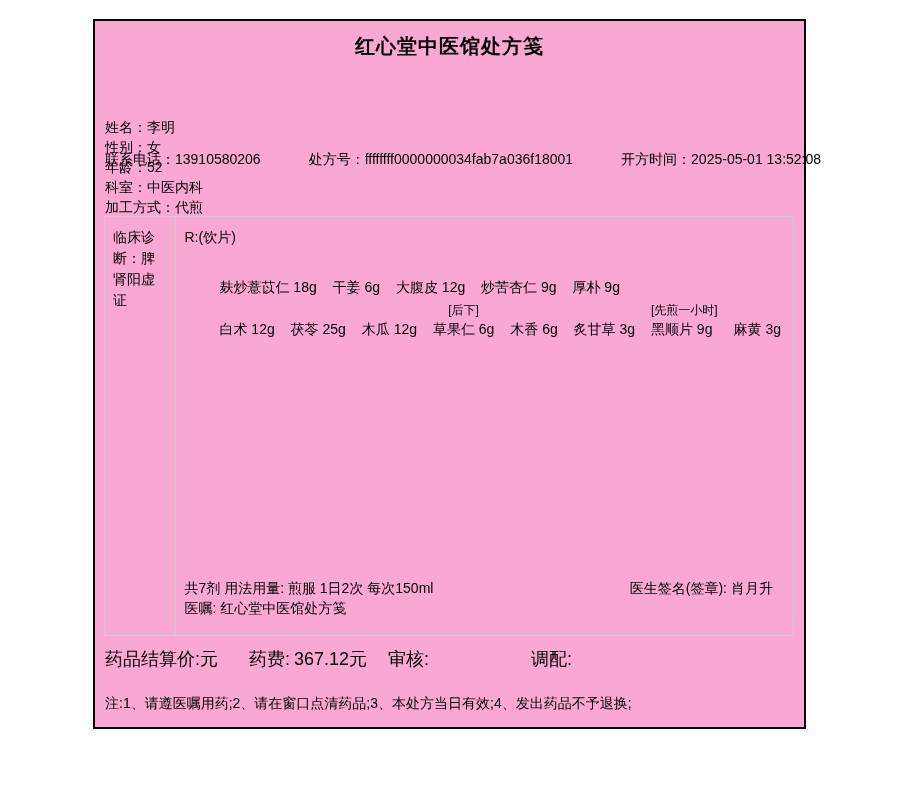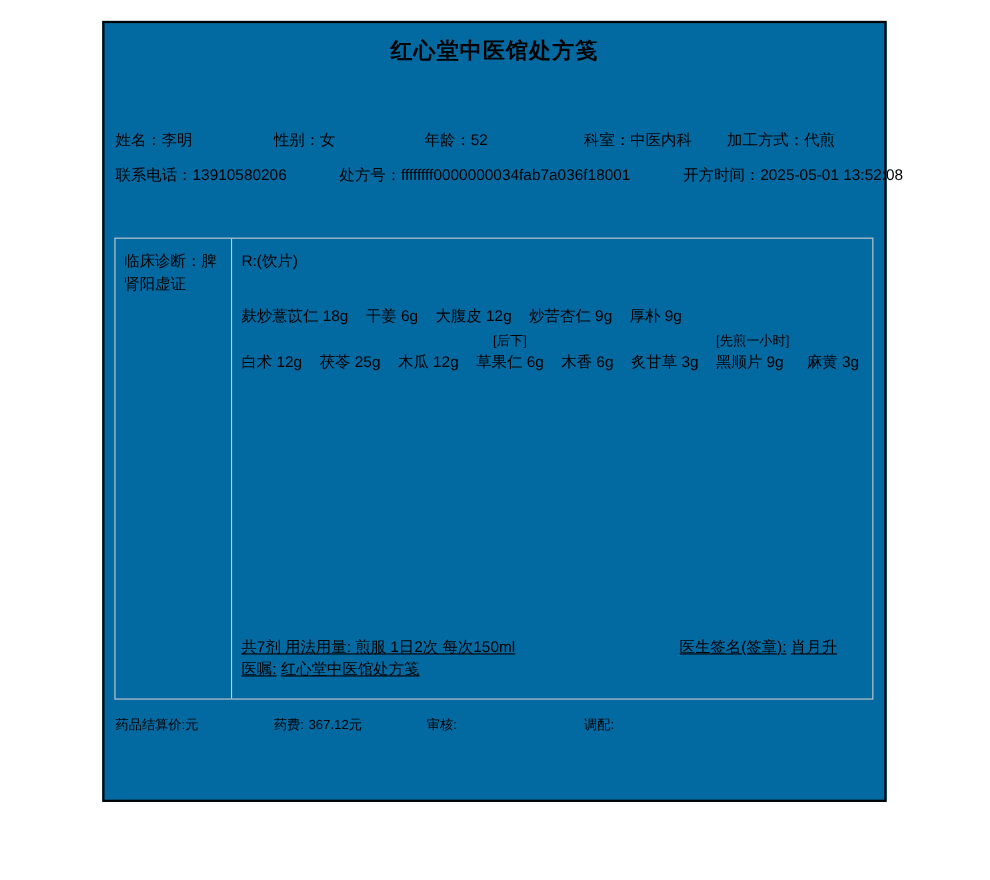--- a/index.html
+++ b/index.html
@@ -9,39 +9,39 @@
     font-family: "Liberation Sans", sans-serif;
     color: #000;
     overflow: hidden;
   }
   .page {
     position: relative;
     margin: 19px 0 0 93px;
     width: 713px;
     height: 710px;
     border: 2px solid #000;
-    background: #0369a1;
+    background: #f9a8d4;
   }
   .title {
     position: absolute;
     top: 12px; left: 0; right: 0;
     text-align: center;
     font-size: 20px;
     font-weight: bold;
     letter-spacing: 1px;
   }
   .info-row {
     position: absolute;
     left: 10px; right: 6px;
     display: flex;
     font-size: 14px;
     line-height: 20px;
     white-space: nowrap;
   }
-  .info-row.r1 { top: 96px; }
+  .info-row.r1 { top: 96px; flex-direction: column; }
   .info-row.r2 { top: 128px; gap: 48px; }
   .cell { display: inline-block; }
   .r1 .c1 { width: 144px; } .r1 .c2 { width: 137px; }
   .r1 .c3 { width: 145px; } .r1 .c4 { width: 130px; }
   .r2 .c1 { width: 171px; } .r2 .c2 { width: 293px; }
   .rx-box {
     position: absolute;
     top: 195px; left: 9px;
     width: 690px; height: 420px;
     border: 1px solid #ccc;
@@ -53,44 +53,43 @@
     border-right: 1px solid #ccc;
     padding: 10px 8px 0 8px;
     line-height: 21px;
   }
   .rx-col {
     flex: 1;
     position: relative;
     padding: 10px 0 0 8px;
   }
   .rx-header { line-height: 20px; }
-  .herb-rows { margin-top: 13px; }
+  .herb-rows { margin-top: 13px; margin-left: 35px; }
   .herb-row { margin-bottom: 5px; white-space: nowrap; }
   .herb { display: inline-block; margin-right: 12px; vertical-align: bottom; }
   .herb .note {
     display: block; height: 17px;
     font-size: 12px; line-height: 16px;
     text-align: center; white-space: nowrap;
   }
   .herb .nm { display: block; line-height: 20px; white-space: nowrap; }
   .rx-bottom {
     position: absolute;
     left: 8px; right: 0; bottom: 17px;
     display: flex;
     justify-content: space-between;
     align-items: flex-start;
     line-height: 20px;
-    text-decoration: underline;
   }
-  .sign-block { margin-right: 32px; white-space: nowrap; }
+  .sign-block { margin-right: 20px; white-space: nowrap; }
   .f-row {
     position: absolute;
     left: 10px; right: 6px;
     display: flex;
-    font-size: 12px;
+    font-size: 18px;
     line-height: 20px;
     white-space: nowrap;
   }
   .f-row.f1 { top: 628px; }
   .f-row.f2 { top: 650px; }
   .f-note { position: absolute; top: 672px; left: 10px; right: 6px; font-size: 14px; line-height: 20px; }
   .f1 .c1, .f2 .c1 { width: 144px; }
   .f1 .c2, .f2 .c2 { width: 139px; }
   .f1 .c3 { width: 143px; }
   .v { margin-left: 4px; }
@@ -157,14 +156,15 @@
   </div>
 
   <div class="f-row f1">
     <span class="cell c1"><span>药品结算价:</span><span class="v0">元</span></span>
     <span class="cell c2"><span>药费:</span><span class="v">367.12元</span></span>
     <span class="cell c3"><span>审核:</span><span class="v"></span></span>
     <span class="cell c4"><span>调配:</span><span class="v"></span></span>
   </div>
 
 
+  <div class="f-note">注:1、请遵医嘱用药;2、请在窗口点清药品;3、本处方当日有效;4、发出药品不予退换;</div>
 
 </div>
 
 </body></html>

